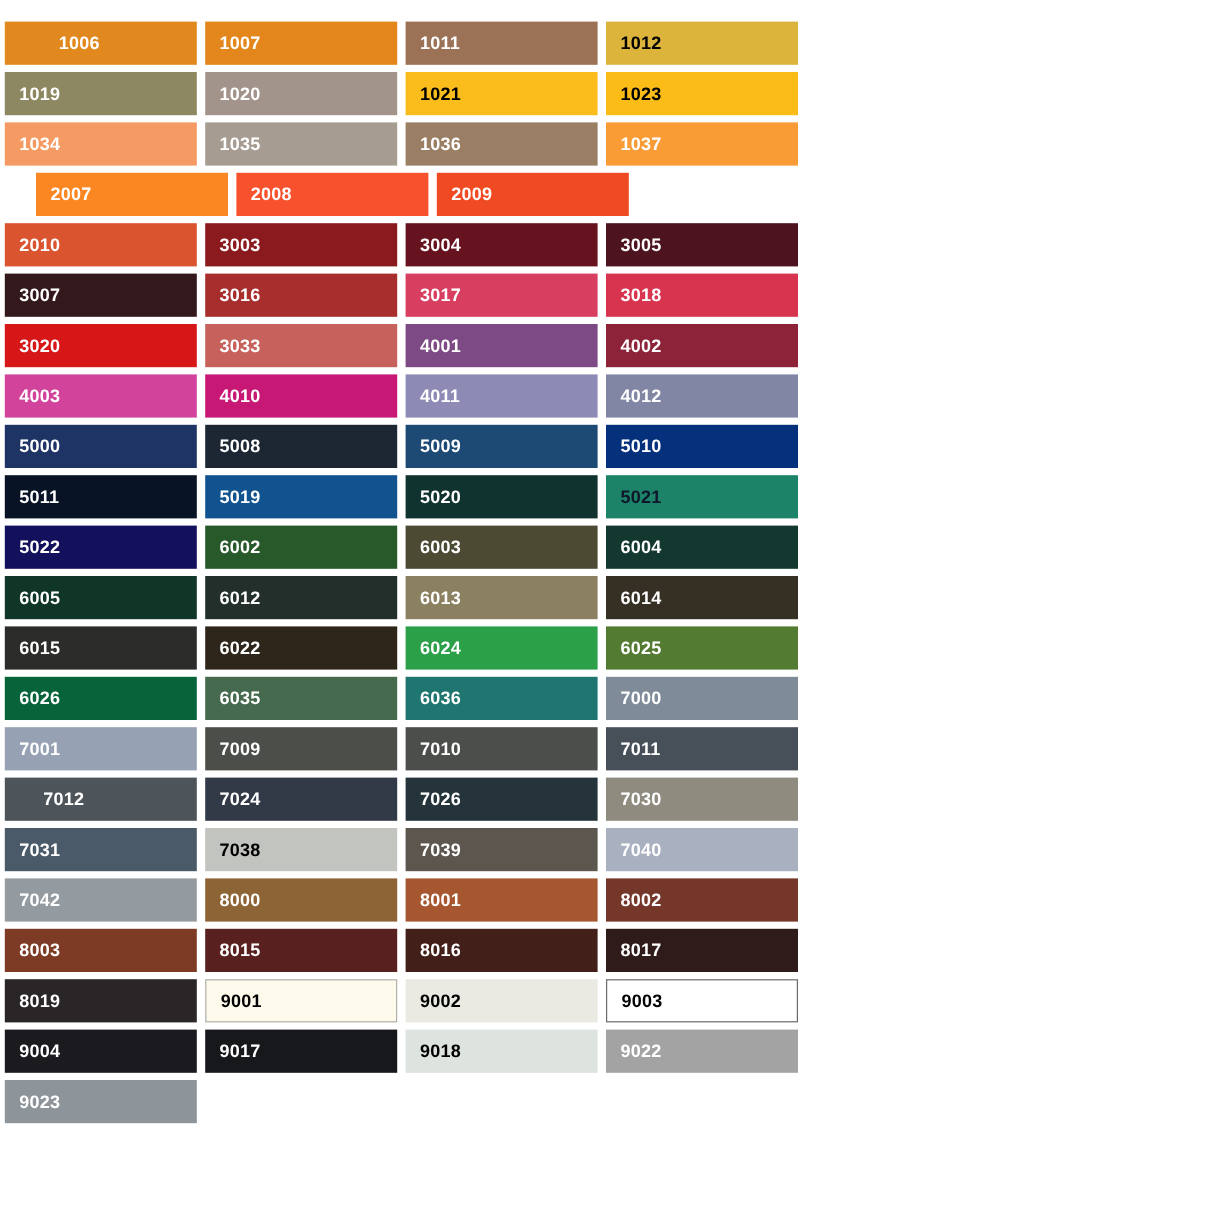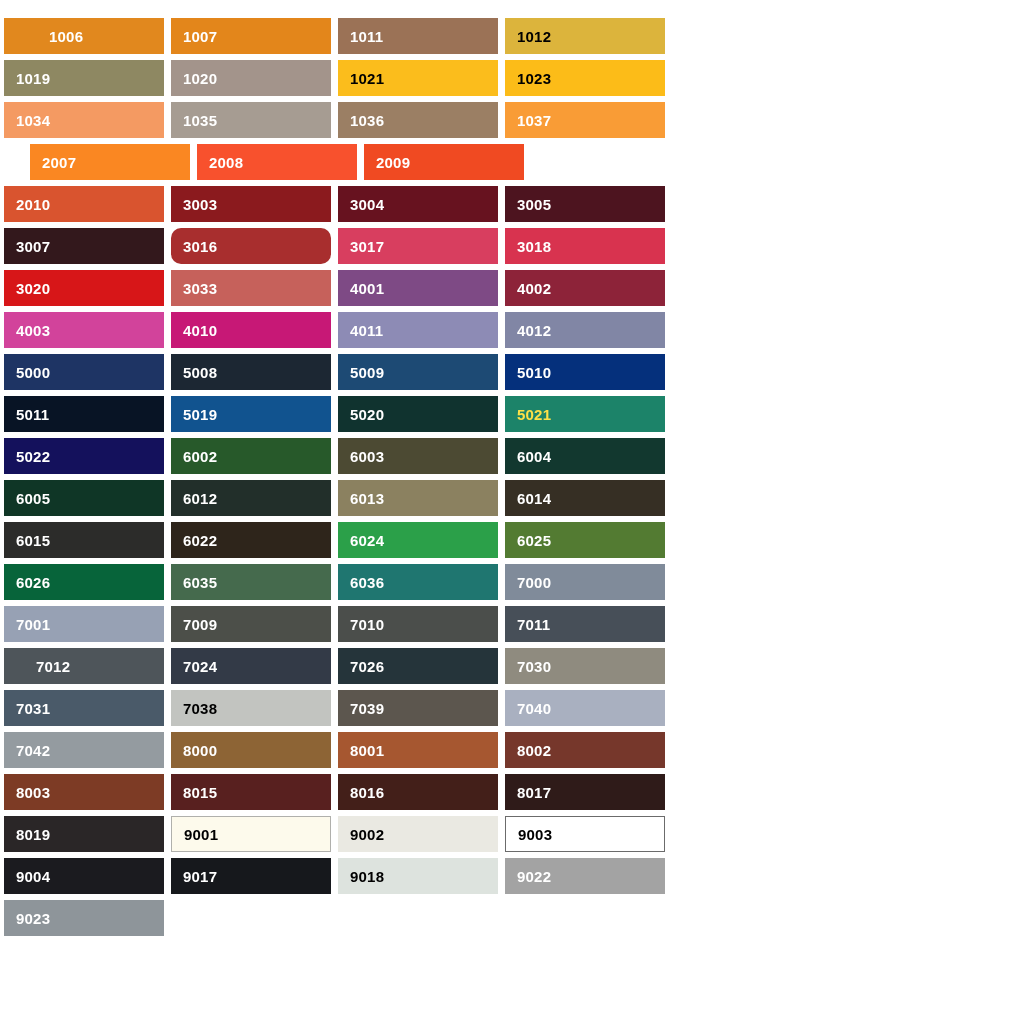--- a/index.html
+++ b/index.html
@@ -103,21 +103,21 @@
     </div>
     <div class="swatch" style="background: rgb(103, 18, 31); color: rgb(255, 255, 255);">
       <span class="swatch-label">3004</span>
     </div>
     <div class="swatch" style="background: rgb(77, 20, 31); color: rgb(255, 255, 255);">
       <span class="swatch-label">3005</span>
     </div>
     <div class="swatch" style="background: rgb(51, 24, 28); color: rgb(255, 255, 255);">
       <span class="swatch-label">3007</span>
     </div>
-    <div class="swatch" style="background: rgb(168, 46, 46); color: rgb(255, 255, 255); border-radius: 10px;">
+    <div class="swatch" style="background: rgb(168, 46, 46); color: rgb(255, 255, 255);">
       <span class="swatch-label">3016</span>
     </div>
     <div class="swatch" style="background: rgb(216, 62, 95); color: rgb(255, 255, 255);">
       <span class="swatch-label">3017</span>
     </div>
     <div class="swatch" style="background: rgb(216, 51, 79); color: rgb(255, 255, 255);">
       <span class="swatch-label">3018</span>
     </div>
     <div class="swatch" style="background: rgb(215, 22, 24); color: rgb(255, 255, 255);">
       <span class="swatch-label">3020</span>
@@ -157,21 +157,21 @@
     </div>
     <div class="swatch" style="background: rgb(8, 20, 37); color: rgb(255, 255, 255);">
       <span class="swatch-label">5011</span>
     </div>
     <div class="swatch" style="background: rgb(17, 83, 143); color: rgb(255, 255, 255);">
       <span class="swatch-label">5019</span>
     </div>
     <div class="swatch" style="background: rgb(16, 51, 47); color: rgb(255, 255, 255);">
       <span class="swatch-label">5020</span>
     </div>
-    <div class="swatch" style="background: rgb(28, 131, 105); color: #fde047;">
+    <div class="swatch" style="background: rgb(28, 131, 105); color: #0f172a;">
       <span class="swatch-label">5021</span>
     </div>
     <div class="swatch" style="background: rgb(20, 17, 92); color: rgb(255, 255, 255);">
       <span class="swatch-label">5022</span>
     </div>
     <div class="swatch" style="background: rgb(39, 89, 42); color: rgb(255, 255, 255);">
       <span class="swatch-label">6002</span>
     </div>
     <div class="swatch" style="background: rgb(76, 74, 51); color: rgb(255, 255, 255);">
       <span class="swatch-label">6003</span>

